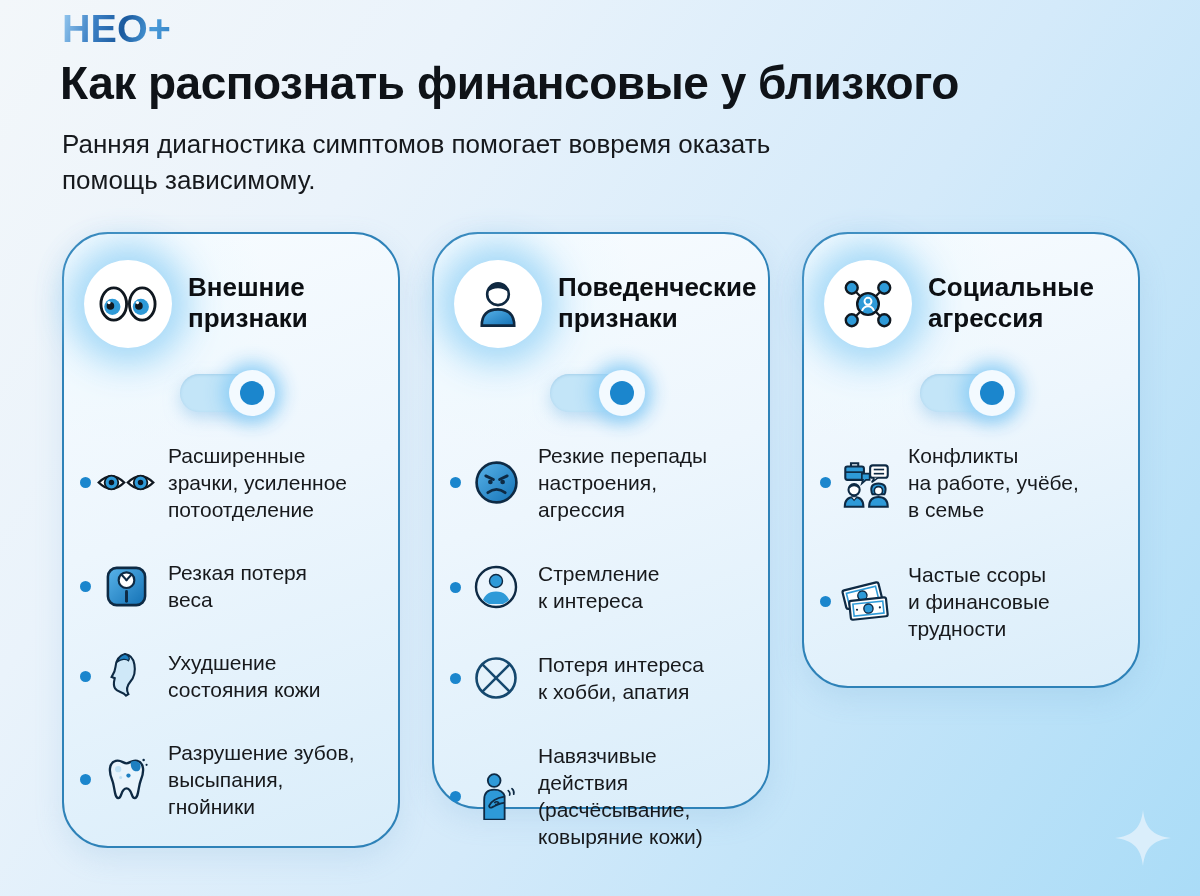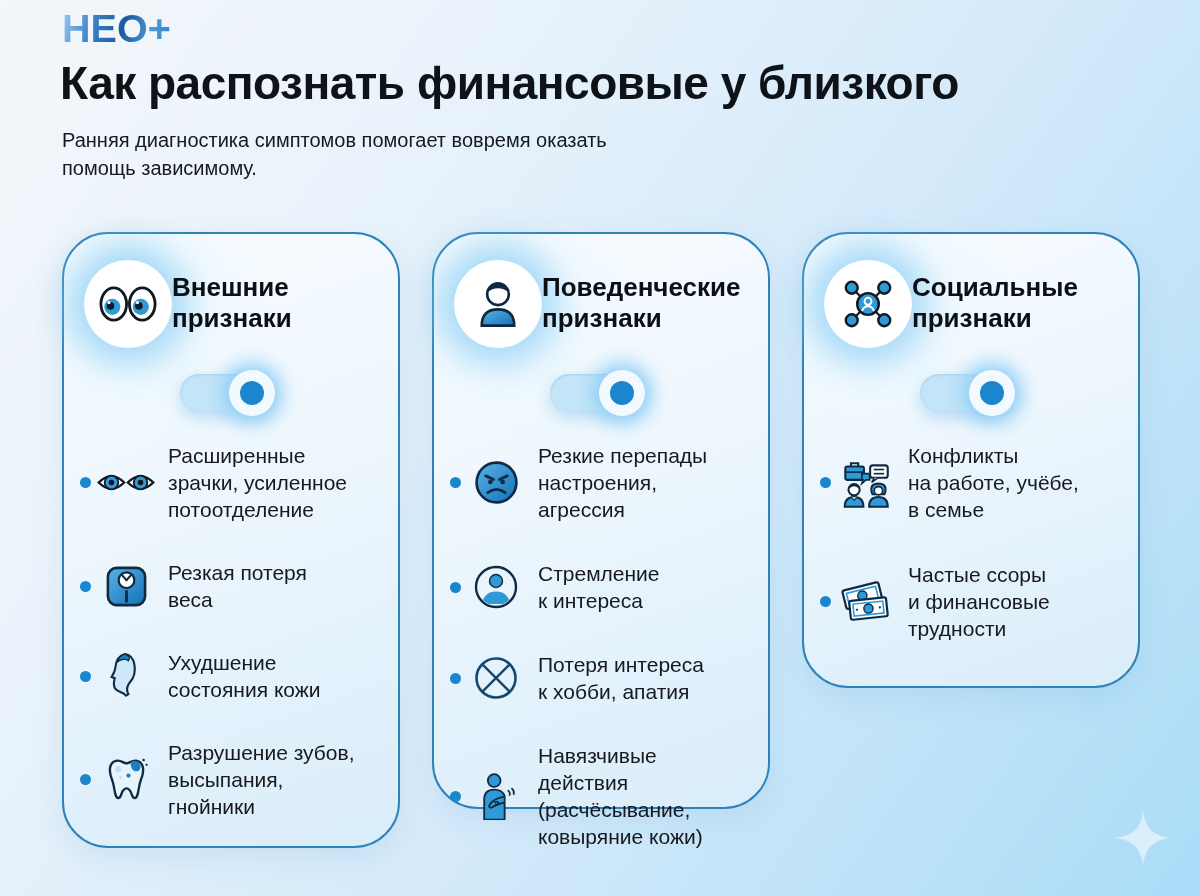--- a/index.html
+++ b/index.html
@@ -7,33 +7,33 @@
     position:relative;width:1200px;height:896px;overflow:hidden;
     background:linear-gradient(125deg,#f3f7fa 0%,#eaf3fb 26%,#d4eafa 58%,#aadcf7 100%);
     font-family:"Liberation Sans",sans-serif;color:#15181c;
   }
   .logo{
     position:absolute;left:62px;top:8px;font-size:38px;font-weight:bold;letter-spacing:0;
     background:linear-gradient(105deg,#9bcdf2 0%,#3a7fc4 30%,#1b5a9e 55%,#4a9bd9 80%,#2f7fc4 100%);
     -webkit-background-clip:text;background-clip:text;color:transparent;transform:scaleX(1.04);transform-origin:left;
   }
   .title{position:absolute;left:60px;top:56px;font-size:46px;font-weight:800;color:#0f1318;letter-spacing:-.5px;}
-  .subtitle{position:absolute;left:62px;top:127px;font-size:20px;line-height:1.38;color:#16191d;white-space:pre-line;}
+  .subtitle{position:absolute;left:62px;top:127px;font-size:26px;line-height:1.38;color:#16191d;white-space:pre-line;}
   .card{
     position:absolute;top:232px;width:338px;box-sizing:border-box;
     border:2px solid #2e82b8;border-radius:46px;
     background:
       radial-gradient(circle at 66px 74px, rgba(255,255,255,1) 0px, rgba(238,249,255,.9) 46px, rgba(238,249,255,0) 140px),
       linear-gradient(160deg,#f8fcff 0%,#edf6fd 45%,#d9edfa 100%);
     box-shadow:0 10px 28px rgba(110,165,210,.18);
   }
   .card-1{left:62px;height:616px}
   .card-2{left:432px;height:577px}
   .card-3{left:802px;height:456px}
-  .card-head{display:flex;align-items:flex-start;padding:26px 18px 0 20px;}
+  .card-head{display:flex;align-items:flex-start;gap:16px;padding:26px 18px 0 20px;}
   .head-icon{
     flex:0 0 88px;width:88px;height:88px;border-radius:50%;background:#fff;
     display:flex;align-items:center;justify-content:center;
     box-shadow:0 0 34px 16px rgba(150,210,246,.85);
   }
   .card-title{font-size:26px;font-weight:800;color:#0c0f13;line-height:1.18;white-space:pre-line;padding-top:12px;}
   .toggle{
     position:relative;margin:26px 0 0 116px;width:92px;height:38px;border-radius:19px;background:#c3e5f8;
     box-shadow:inset 0 1px 3px rgba(110,165,210,.35),0 6px 16px rgba(140,195,235,.55);cursor:pointer;
   }
@@ -314,21 +314,21 @@
   </section>
 
   <section class="card card-3">
     <div class="card-head">
       <div class="head-icon">
         <svg width="52" height="52">
             <use href="#sym-network"></use>
           </svg>
       </div>
       <div class="card-title">Социальные
-признаки</div>
+агрессия</div>
     </div>
     <div class="toggle">
       <div class="knob">
           <div class="knob-core"></div>
         </div>
     </div>
     <div class="items">
       <div class="item">
         <span class="bullet"></span>
         <span class="item-icon">

